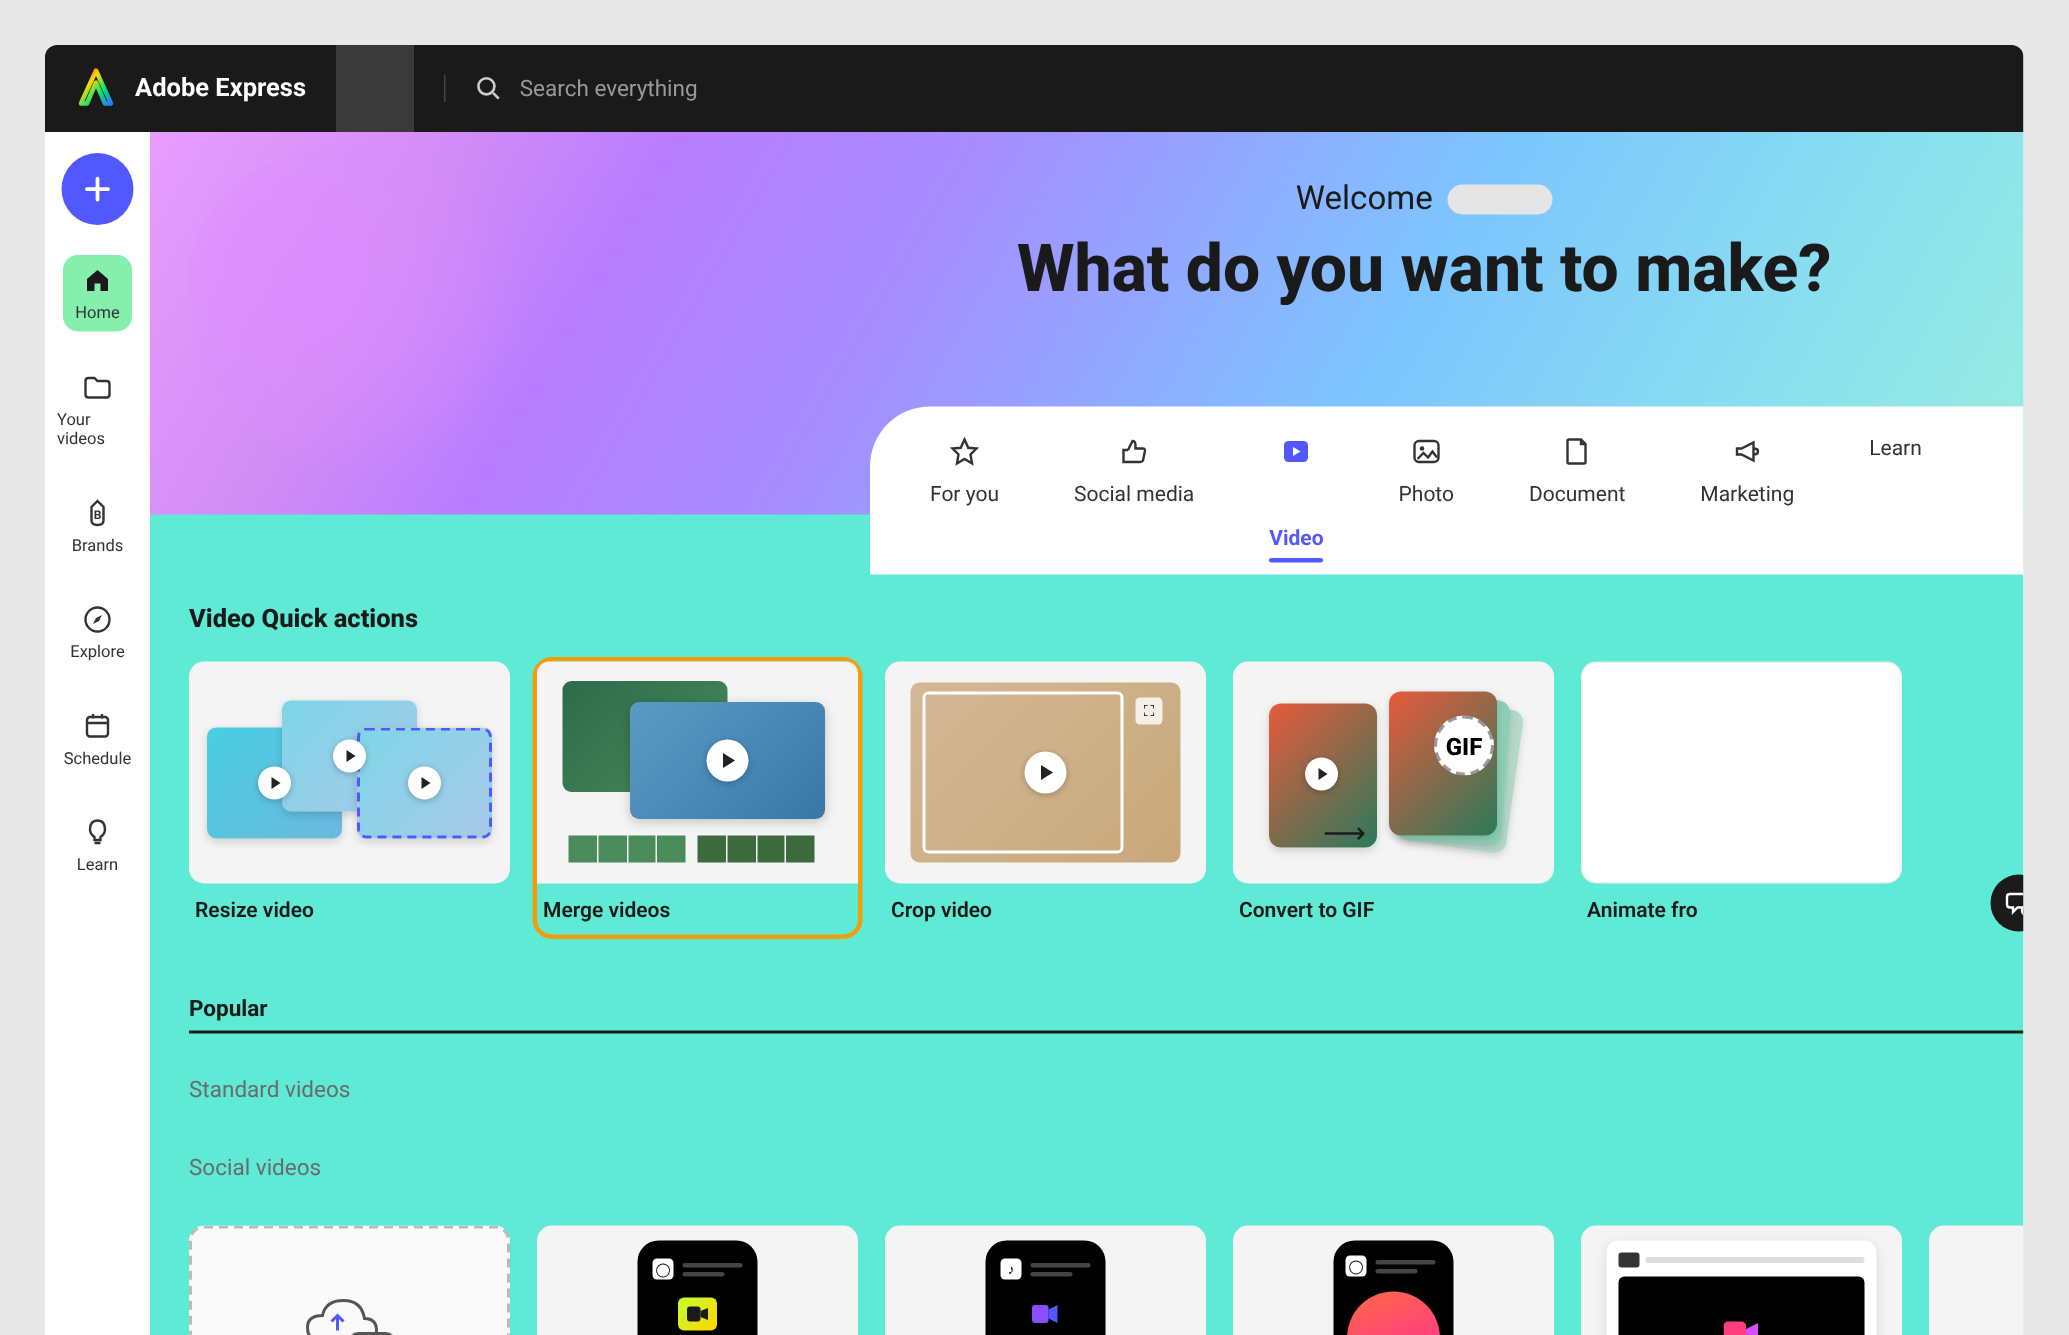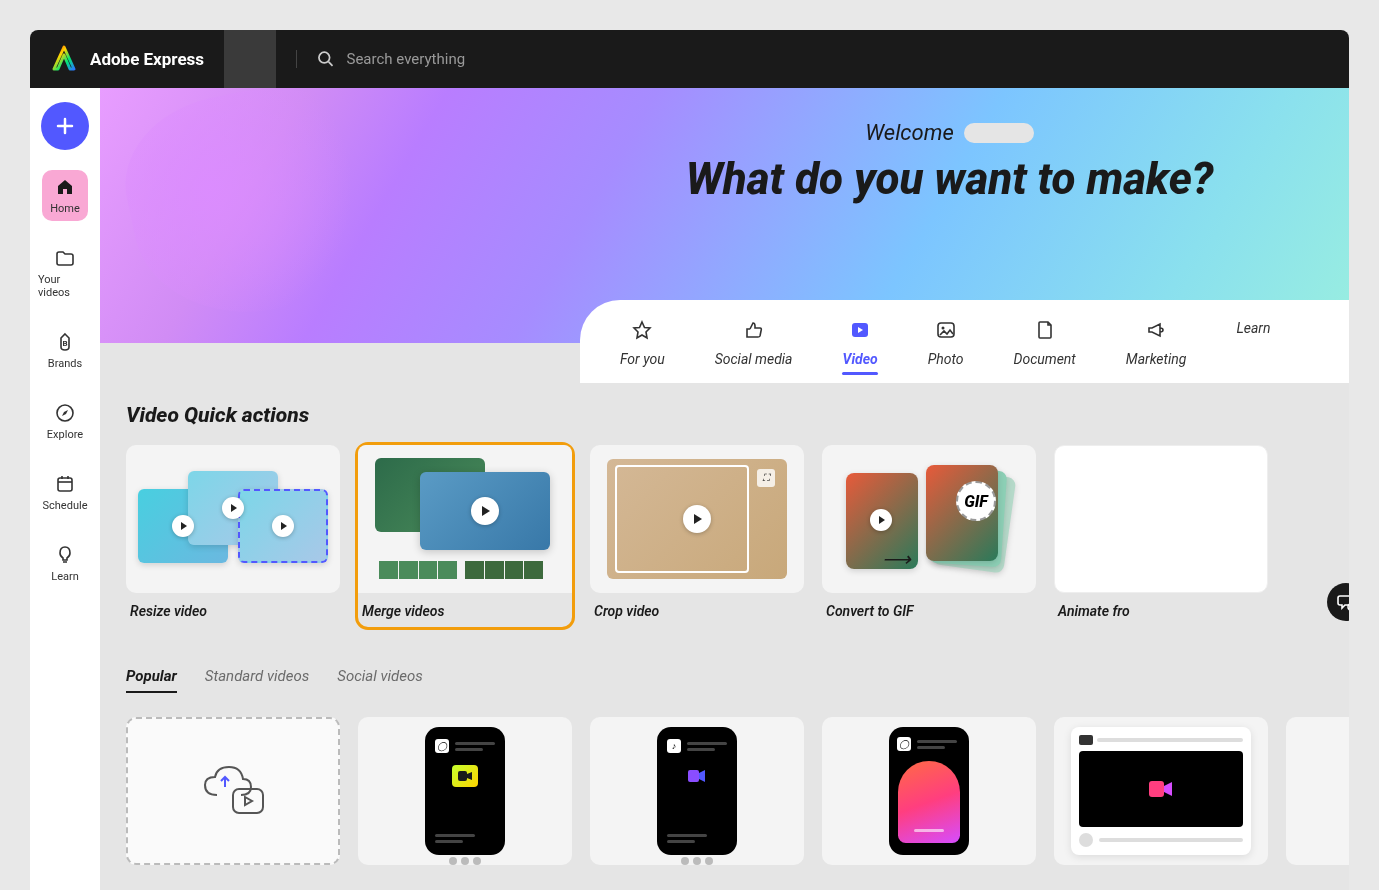--- a/index.html
+++ b/index.html
@@ -16,50 +16,50 @@
     .search-input { background: transparent; border: none; color: #ccc; font-size: 15px; width: 100%; outline: none; }
     .search-input::placeholder { color: #999; }
     
     
     .body-layout { display: flex; height: calc(100% - 58px); }
     
     
     .sidebar { width: 70px; background: #fff; padding: 14px 0; display: flex; flex-direction: column; align-items: center; gap: 20px; }
     .plus-btn { width: 48px; height: 48px; border-radius: 50%; background: #5258ff; display: flex; align-items: center; justify-content: center; cursor: pointer; }
     .nav-item { display: flex; flex-direction: column; align-items: center; gap: 4px; cursor: pointer; padding: 6px 8px; border-radius: 10px; }
-    .nav-item.active { background: #f9a8d4; }
+    .nav-item.active { background: #86efac; }
     .nav-icon { width: 22px; height: 22px; display: flex; align-items: center; justify-content: center; }
     .nav-label { font-size: 11px; color: #333; }
     
     
-    .main { flex: 1; overflow-x: hidden; overflow-y: hidden; background: #e5e5e5; font-style: italic; }
+    .main { flex: 1; overflow-x: hidden; overflow-y: hidden; background: #5eead4; }
     
     
     .hero { height: 255px; position: relative; padding-top: 32px; }
     .hero-bg { position: absolute; inset: 0; background: linear-gradient(120deg, #e89dff 0%, #d18cf5 15%, #b97dff 25%, #a68cff 40%, #7cc5ff 65%, #8ae0ee 85%, #99eee0 100%); border-radius: 0 0 0 0; }
     .hero-bg::before { content:''; position:absolute; left:30px; top:0; width:280px; height:220px; background: radial-gradient(circle at 30% 40%, rgba(220,140,255,0.9), transparent 60%); border-radius: 40% 60% 50% 50%; transform: rotate(-12deg); }
     .hero-content { position: relative; z-index: 2; text-align: center; padding-left: 450px; }
     .welcome-row { display: inline-flex; align-items: center; gap: 10px; margin-bottom: 8px; }
     .welcome-text { font-size: 22px; color: #1a1a1a; }
     .welcome-pill { width: 70px; height: 20px; background: #e5e5e5; border-radius: 12px; }
     .hero-title { font-size: 44px; font-weight: 800; color: #1a1a1a; }
     
     
     .cat-tabs-wrap { position: absolute; bottom: -40px; left: 480px; right: 0; background: #fff; border-radius: 40px 0 0 0; padding: 20px 30px 10px 40px; display: flex; gap: 50px; justify-content: flex-start; z-index: 3; }
     .cat-tab { display: flex; flex-direction: column; align-items: center; gap: 6px; cursor: pointer; padding-bottom: 6px; }
     .cat-tab-icon { font-size: 20px; color: #333; }
     .cat-tab-icon.selected { color: #5258ff; }
     .cat-tab-label { font-size: 14px; color: #333; }
-    .cat-tab.selected .cat-tab-label { color: #5258ff; font-weight: 700; }
+    .cat-tab.selected .cat-tab-label { color: #5258ff; font-weight: 700; margin-top: 29px; }
     .cat-tab.selected::after { content: ''; position: absolute; bottom: -2px; width: 36px; height: 3px; background: #5258ff; border-radius: 2px; }
     .cat-tab { position: relative; }
     
     
     .section { padding: 60px 0 0 26px; }
-    .section-title { font-size: 21px; font-weight: 800; color: #1a1a1a; margin-bottom: 18px; }
+    .section-title { font-size: 17px; font-weight: 800; color: #1a1a1a; margin-bottom: 18px; }
     .cards-row { display: flex; gap: 18px; }
     .qa-card { width: 214px; cursor: pointer; flex-shrink: 0; }
     .qa-card.highlighted { outline: 3px solid #f29d0c; border-radius: 10px; padding: 0; }
     .qa-thumb { width: 214px; height: 148px; background: #f4f4f4; border-radius: 10px; display: flex; align-items: center; justify-content: center; position: relative; overflow: hidden; }
     .qa-card.highlighted .qa-thumb { border-radius: 8px 8px 0 0; }
     .qa-label { font-size: 14px; font-weight: 600; color: #1a1a1a; margin-top: 10px; padding: 0 4px 8px 4px; }
     
     .play-circle { width: 28px; height: 28px; background: #fff; border-radius: 50%; display: flex; align-items: center; justify-content: center; position: relative; z-index: 5; box-shadow: 0 1px 4px rgba(0,0,0,0.25); }
     .play-tri { width: 0; height: 0; border-left: 8px solid #222; border-top: 5px solid transparent; border-bottom: 5px solid transparent; margin-left: 2px; }
     
@@ -88,21 +88,21 @@
     .crop-frame { width:180px; height:120px; background:linear-gradient(135deg,#d4b896,#c8a87a); border-radius:6px; position:relative; display:flex;align-items:center;justify-content:center; }
     .crop-overlay { position:absolute; left:8px; top:6px; right:38px; bottom:6px; border: 2px solid #fff; border-radius:4px; }
     .crop-sq { position:absolute; right:12px; top:10px; width:18px; height:18px; background:rgba(255,255,255,0.8); border-radius:3px; display:flex;align-items:center;justify-content:center; font-size:10px; }
     
     .thumb-gif { width:190px; height:120px; display:flex;align-items:center;justify-content:center; position:relative; }
     .gif-card { width:72px; height:96px; border-radius:8px; position:absolute; box-shadow:0 2px 6px rgba(0,0,0,0.15); }
     .gif-arrow { position:absolute; left:48px; bottom:8px; font-size:20px; color:#1a1a1a; }
     .gif-badge { position:absolute; right:28px; top:22px; width:40px; height:40px; border-radius:50%; background:#fff; border:2px dashed #999; display:flex;align-items:center;justify-content:center; font-weight:800; font-size:16px; }
     
     
-    .filter-tabs { display:flex; gap:28px; padding: 40px 0 14px 26px; }
+    .filter-tabs { display:flex; gap:28px; padding: 40px 0 14px 26px; flex-direction: column; }
     .filter-tab { font-size: 15px; color: #6b6b6b; cursor:pointer; padding-bottom:6px; }
     .filter-tab.selected { color:#1a1a1a; font-weight:700; border-bottom: 2px solid #1a1a1a; }
     
     
     .templates-row { display:flex; gap:18px; padding: 10px 0 0 26px; }
     .tpl-card { width:214px; height:148px; background:#f4f4f4; border-radius:10px; display:flex; align-items:center; justify-content:center; cursor:pointer; flex-shrink:0; }
     .tpl-dashed { border: 2px dashed #bbb; background:#fafafa; flex-direction:column; gap:0; }
     
     .phone { width:80px; height:128px; background:#000; border-radius:14px; padding:12px 10px; display:flex; flex-direction:column; gap:6px; position:relative; }
     .phone-icon { width:14px; height:14px; background:#fff; border-radius:3px; font-size:9px; display:flex;align-items:center;justify-content:center; }

